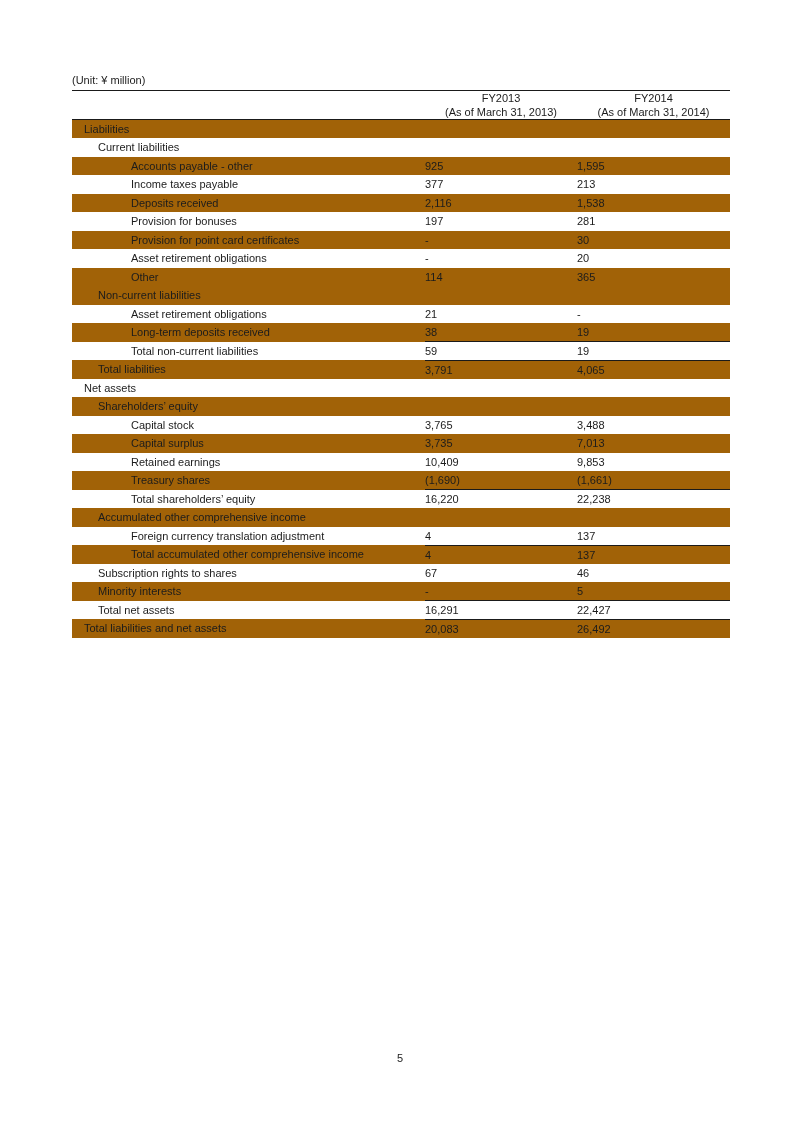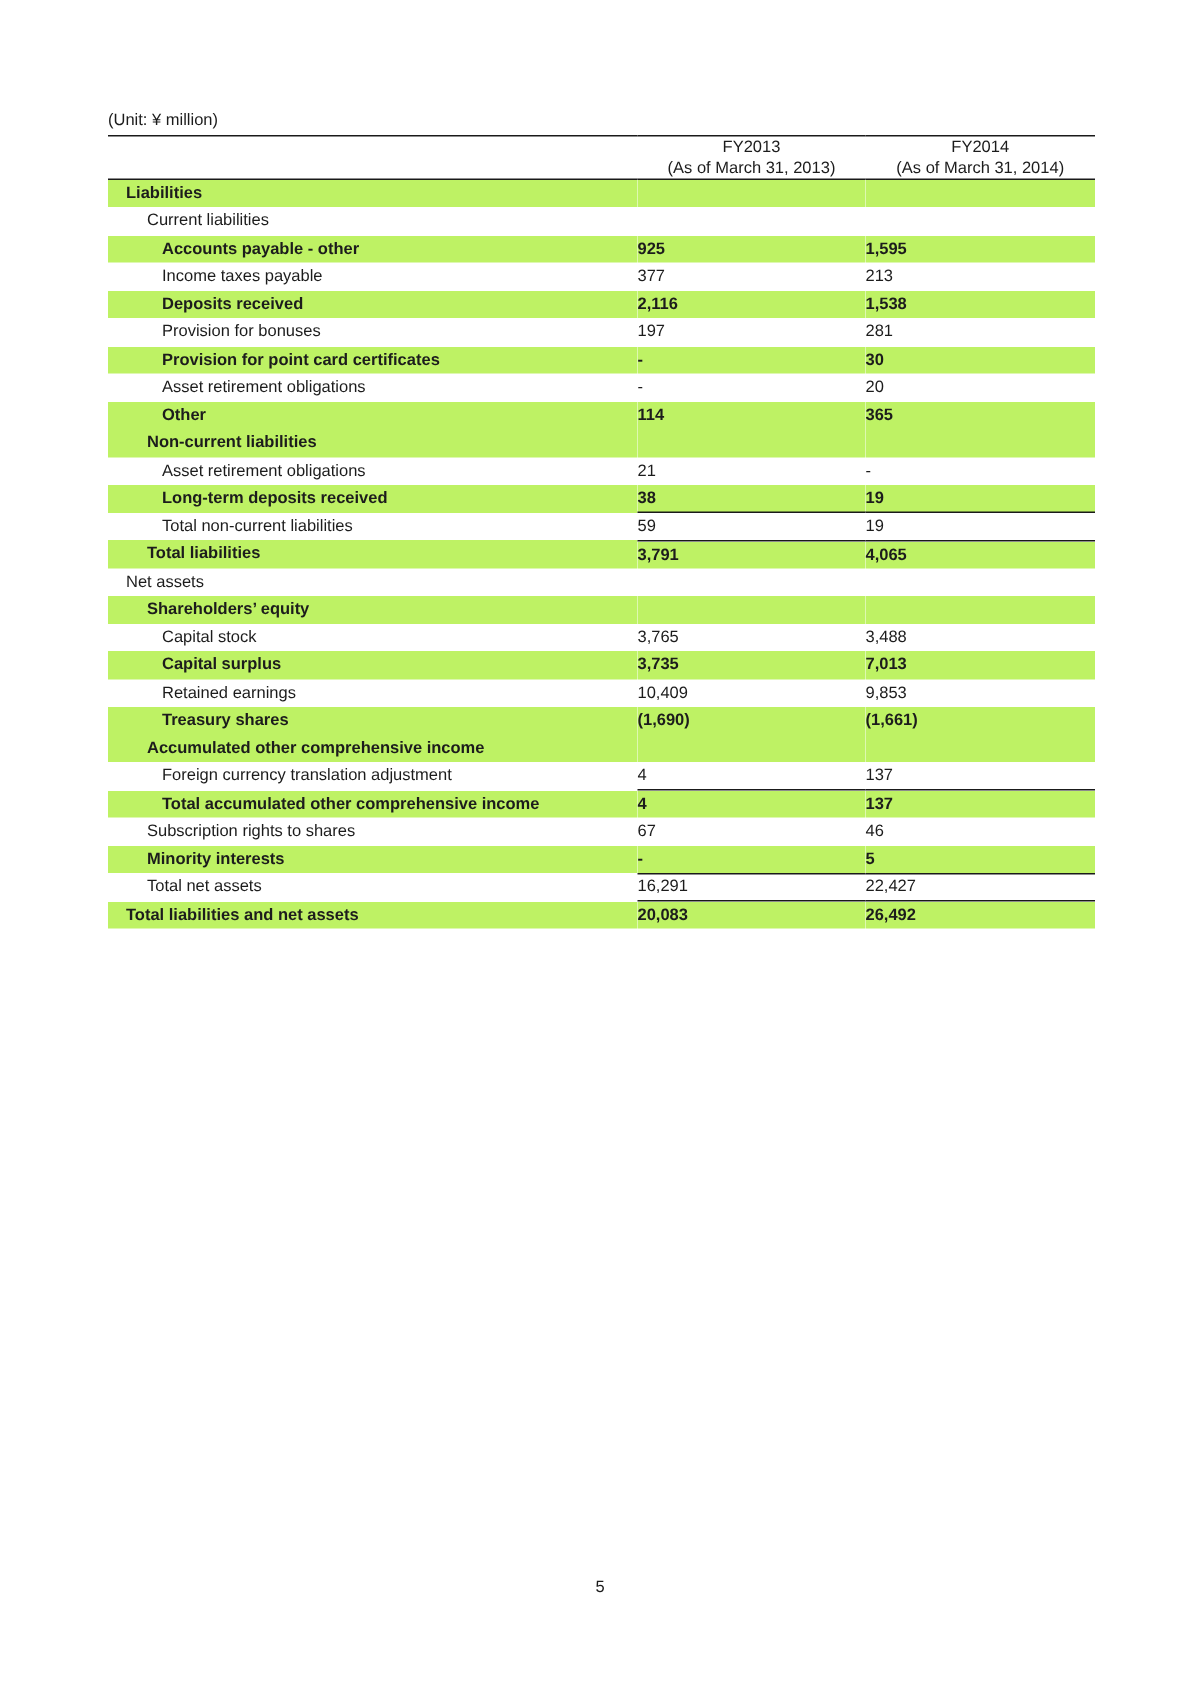--- a/index.html
+++ b/index.html
@@ -37,24 +37,24 @@
   thead th .col-subtitle { display: block; }
   tbody td {
     height: 18.5px;
     font-size: 11px;
     line-height: 12px;
     vertical-align: middle;
     padding: 0;
     white-space: nowrap;
     overflow: hidden;
   }
-  tr.shaded { background: #bef264; font-weight: bold; }
+  tr.shaded { background: #a16207; }
   td.label.indent-0 { padding-left: 12px; }
   td.label.indent-1 { padding-left: 26px; }
-  td.label.indent-2 { padding-left: 36px; }
+  td.label.indent-2 { padding-left: 59px; }
   td.num { padding-right: 18px; }
   td.num.topline { border-top: 1px solid #1a1a1a; }
   .page-number {
     position: absolute;
     left: 0; top: 1052px; width: 800px;
     text-align: center;
     font-size: 11px;
   }
 </style>
 </head>
@@ -175,20 +175,25 @@
       <tr>
         <td class="label indent-2">Retained earnings</td>
         <td class="num">10,409</td>
         <td class="num">9,853</td>
       </tr>
       <tr class="shaded">
         <td class="label indent-2">Treasury shares</td>
         <td class="num">(1,690)</td>
         <td class="num">(1,661)</td>
       </tr>
+      <tr>
+        <td class="label indent-2">Total shareholders’ equity</td>
+        <td class="num topline">16,220</td>
+        <td class="num topline">22,238</td>
+      </tr>
       <tr class="shaded">
         <td class="label indent-1">Accumulated other comprehensive income</td>
         <td class="num"></td>
         <td class="num"></td>
       </tr>
       <tr>
         <td class="label indent-2">Foreign currency translation adjustment</td>
         <td class="num">4</td>
         <td class="num">137</td>
       </tr>

